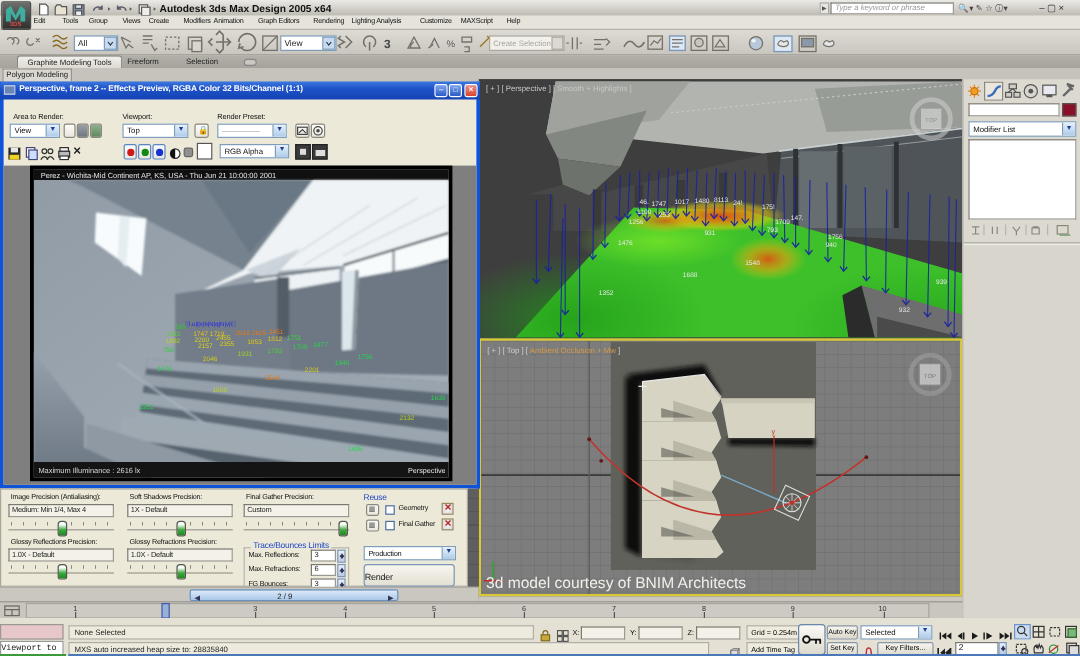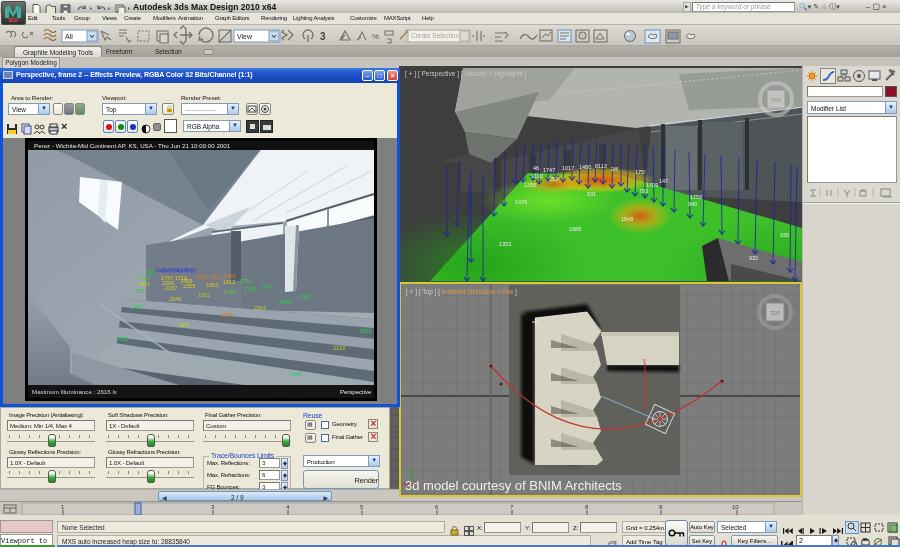--- a/index.html
+++ b/index.html
@@ -47,21 +47,21 @@
       <path d="M60,4 l2,1.5 l-2,1.5 z" fill="#555"></path>
       <path d="M75,7 a4,3.5 0 0 0 -7,-2 m0,-2.5 v3 h3" stroke="#556" fill="none" stroke-width="1.2"></path>
       <path d="M78,4 l2,1.5 l-2,1.5 z" fill="#555"></path>
       <g stroke="#555" fill="#f0eee8" stroke-width="1">
           <rect x="86" y="2" width="7" height="7"></rect>
           <rect x="88" y="4" width="7" height="7"></rect>
         </g>
       <path d="M98,4 l2,1.5 l-2,1.5 z" fill="#555"></path>
     </svg>
   </div>
-  <div class="abs" style="left:133px;top:2px;font-size:8.5px;font-weight:bold;color:#111;">Autodesk 3ds Max Design 2010 x64</div>
+  <div class="abs" style="left:133px;top:2px;font-size:8.5px;font-weight:bold;color:#111;">Autodesk 3ds Max Design 2005 x64</div>
 
   <div class="abs" style="left:683px;top:2px;width:8px;height:10px;background:#e8e6e0;border:1px solid #aaa;font-size:5px;text-align:center;color:#555;">▶</div>
   <div class="abs sunken" style="left:692px;top:2px;width:103px;height:10px;"></div>
   <div class="abs" style="left:696px;top:3px;font-size:6.5px;font-style:italic;color:#999;">Type a keyword or phrase</div>
   <div class="abs" style="left:799px;top:2px;width:62px;height:10px;font-size:7px;color:#444;">🔍▾ ✎ ☆ ⓘ▾</div>
   <div class="abs" style="left:866px;top:2px;width:32px;height:9px;font-size:8px;color:#333;letter-spacing:2px;">–▢×</div>
 
   <div class="abs" style="left:0;top:13px;width:900px;height:12px;background:#e6e3db;border-bottom:1px solid #b5b2aa;"></div>
   <div class="abs" style="left:28px;top:15px;width:500px;height:10px;font-size:6px;color:#111;letter-spacing:-0.2px;">
     <span style="position:absolute;left:0px;">Edit</span>
@@ -752,21 +752,21 @@
     <div class="lbl" style="left:331px;top:13px;">Geometry</div>
     <div class="abs" style="left:320px;top:26px;width:8px;height:8px;background:#fff;border:1px solid #4a6a9a;"></div>
     <div class="lbl" style="left:331px;top:26px;">Final Gather</div>
     <div class="abs redx" style="left:367px;top:11px;"></div>
     <div class="abs redx" style="left:367px;top:24px;"></div>
 
     <div class="combo" style="left:302px;top:47px;width:77px;height:12px;">
         <span style="position:absolute;left:3px;top:2px;">Production</span>
         <span class="ar">▼</span>
       </div>
-    <div class="abs" style="left:302px;top:62px;width:76px;height:19px;background:linear-gradient(#f8f6f0,#e2dfd2);border:1px solid #7a96b8;border-radius:3px;text-align:right;line-height:19px;font-size:7.5px;">Render</div>
+    <div class="abs" style="left:302px;top:62px;width:76px;height:19px;background:linear-gradient(#f8f6f0,#e2dfd2);border:1px solid #7a96b8;border-radius:3px;text-align:left;line-height:19px;font-size:7.5px;">Render</div>
   </div>
 
   <div class="abs" style="left:0;top:489px;width:399px;height:12px;background:#cac7c0;border-top:1px solid #b0ada6;">
     <div class="abs" style="left:158px;top:1px;width:174px;height:10px;background:linear-gradient(#dceafa,#aac8e8);border:1px solid #6a94c0;border-radius:2px;">
       <span style="position:absolute;left:3px;top:2px;font-size:6px;color:#335;">◀</span>
       <span style="position:absolute;left:72px;top:2px;font-size:6.5px;color:#222;">2 / 9</span>
       <span style="position:absolute;right:3px;top:2px;font-size:6px;color:#335;">▶</span>
     </div>
   </div>
   <div class="abs" style="left:399px;top:497px;width:403px;height:4px;background:#cac7c0;"></div>

